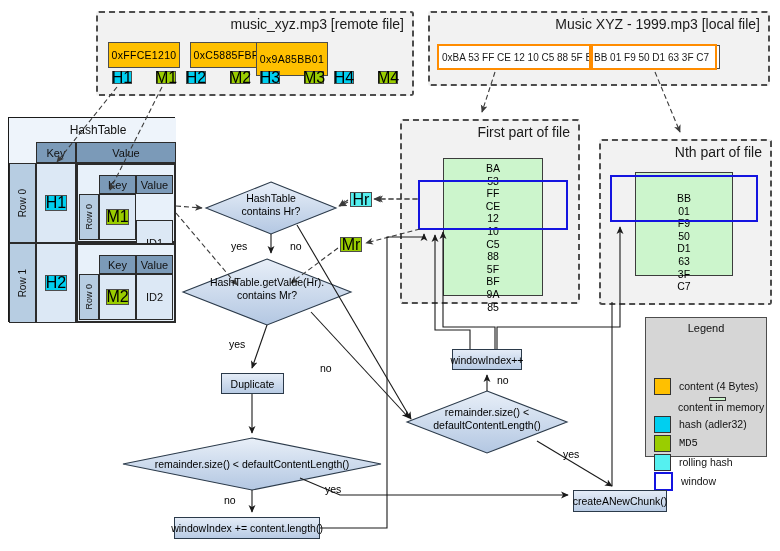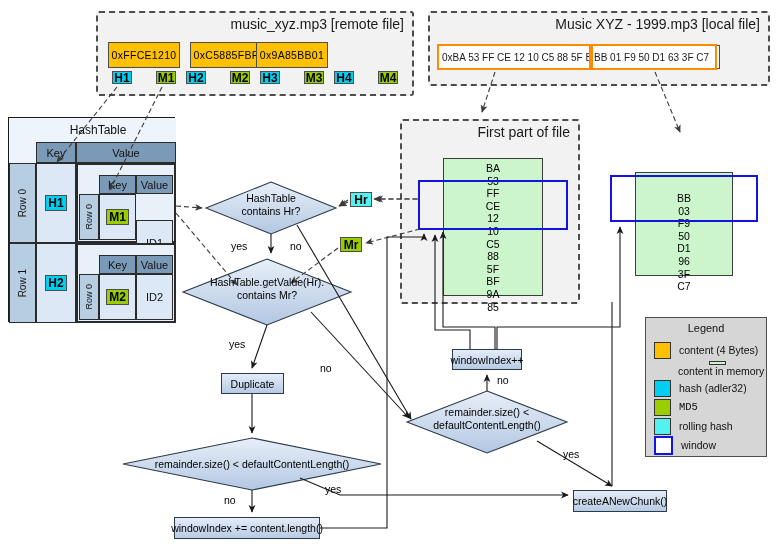--- a/index.html
+++ b/index.html
@@ -19,21 +19,21 @@
   .panel2{border:2px dashed #4d4d4d;background:#f2f2f2;border-radius:3px;}
 
   
   .content-box{background:#FFC000;border:1px solid #4d4d4d;display:flex;align-items:center;
       justify-content:center;font-size:10.5px;color:#000;letter-spacing:.3px;white-space:nowrap;}
   .hexline{background:#ffffff;border:1px solid #4d4d4d;display:flex;align-items:center;
       padding-left:3px;font-size:10px;color:#1a1a1a;white-space:nowrap;overflow:hidden;}
   .orangeframe{border:2px solid #FF8C00;background:transparent;}
 
   .tag{border:1px solid #4d4d4d;display:flex;align-items:center;justify-content:center;
-       font-size:12px;font-weight:bold;color:#000;line-height:1;}
+       font-size:16px;font-weight:normal;color:#000;line-height:1;}
   .tag-hash{background:#00CFF0;}
   .tag-md5{background:#9ACD00;}
   .tag-roll{background:#55F0F0;}
 
   
   .memblock{background:#CCF5CC;border:1px solid #3c3c3c;display:flex;flex-direction:column;
       align-items:center;justify-content:flex-start;font-size:10.5px;color:#000;}
   .memblock div{line-height:12.6px;height:12.6px;}
   .window{border:2px solid #1414E0;background:transparent;}
 
@@ -48,39 +48,39 @@
   .vert{writing-mode:vertical-rl;transform:rotate(180deg);font-size:10px;}
 
   
   .proc{background:linear-gradient(180deg,#e4ecf7 0%,#b8cbe4 100%);border:1px solid #2b3a4a;
       display:flex;align-items:center;justify-content:center;font-size:10.5px;color:#000;
       text-align:center;white-space:nowrap;}
 
   
   .legend{background:#d6d6d6;border:1px solid #4d4d4d;}
   .legend-title{position:absolute;top:4px;left:0;width:100%;text-align:center;font-size:11px;color:#111;}
-  .legend-row{position:absolute;height:16px;display:flex;align-items:center;}
+  .legend-row{position:absolute;height:16px;display:flex;align-items:center;margin-top:36px;}
   .legend-sw{width:15px;height:15px;border:1px solid #333;}
   .legend-tx{font-size:10.5px;color:#111;white-space:nowrap;}
 
   svg.ov{position:absolute;left:0;top:0;width:780px;height:551px;overflow:visible;pointer-events:none;}
   .edge{stroke:#1a1a1a;stroke-width:1.1;fill:none;}
   .dash{stroke:#3a3a3a;stroke-width:1.1;fill:none;stroke-dasharray:5,3;}
 </style>
 </head>
 <body>
 
 <div id="root">
 
   <div class="abs panel" style="left:96px;top:11px;width:318px;height:85px;">
     <div class="panel-title">music_xyz.mp3 [remote file]</div>
   </div>
   <div class="abs content-box" style="left:108px;top:42px;width:72px;height:26px;">0xFFCE1210</div>
   <div class="abs content-box" style="left:182px;top:42px;width:72px;height:26px;margin-left:8px;">0xC5885FBF</div>
-  <div class="abs content-box" style="left:256px;top:42px;width:72px;height:26px;">0x9A85BB01</div>
+  <div class="abs content-box" style="left:256px;top:42px;width:72px;height:34px;">0x9A85BB01</div>
 
   <div class="abs tag tag-hash" style="left:112px;top:71px;width:20px;height:13px;">H1</div>
   <div class="abs tag tag-md5" style="left:156px;top:71px;width:20px;height:13px;">M1</div>
   <div class="abs tag tag-hash" style="left:186px;top:71px;width:20px;height:13px;">H2</div>
   <div class="abs tag tag-md5" style="left:230px;top:71px;width:20px;height:13px;">M2</div>
   <div class="abs tag tag-hash" style="left:260px;top:71px;width:20px;height:13px;">H3</div>
   <div class="abs tag tag-md5" style="left:304px;top:71px;width:20px;height:13px;">M3</div>
   <div class="abs tag tag-hash" style="left:334px;top:71px;width:20px;height:13px;">H4</div>
   <div class="abs tag tag-md5" style="left:378px;top:71px;width:20px;height:13px;">M4</div>
 
@@ -144,27 +144,30 @@
       <div>10</div>
       <div>C5</div>
       <div>88</div>
       <div>5F</div>
       <div>BF</div>
       <div>9A</div>
       <div>85</div>
     </div>
   <div class="abs window" style="left:418px;top:180px;width:150px;height:50px;"></div>
 
+  <div class="abs panel2" style="left:599px;top:139px;width:173px;height:166px;">
+    <div class="panel-title">Nth part of file</div>
+  </div>
   <div class="abs memblock" style="left:635px;top:172px;width:98px;height:104px;padding-top:19px;">
       <div>BB</div>
-      <div>03</div>
+      <div>01</div>
       <div>F9</div>
       <div>50</div>
       <div>D1</div>
-      <div>96</div>
+      <div>63</div>
       <div>3F</div>
       <div>C7</div>
     </div>
   <div class="abs window" style="left:610px;top:175px;width:148px;height:47px;"></div>
 
   <div class="abs legend" style="left:645px;top:317px;width:122px;height:140px;">
     <div class="legend-title">Legend</div>
   <div class="legend-row" style="left: 8px; top: 24px;">
         <span class="legend-sw" style="background: rgb(255, 192, 0);"></span>
         <span class="legend-tx" style="margin-left: 8px;">content (4 Bytes)</span>

